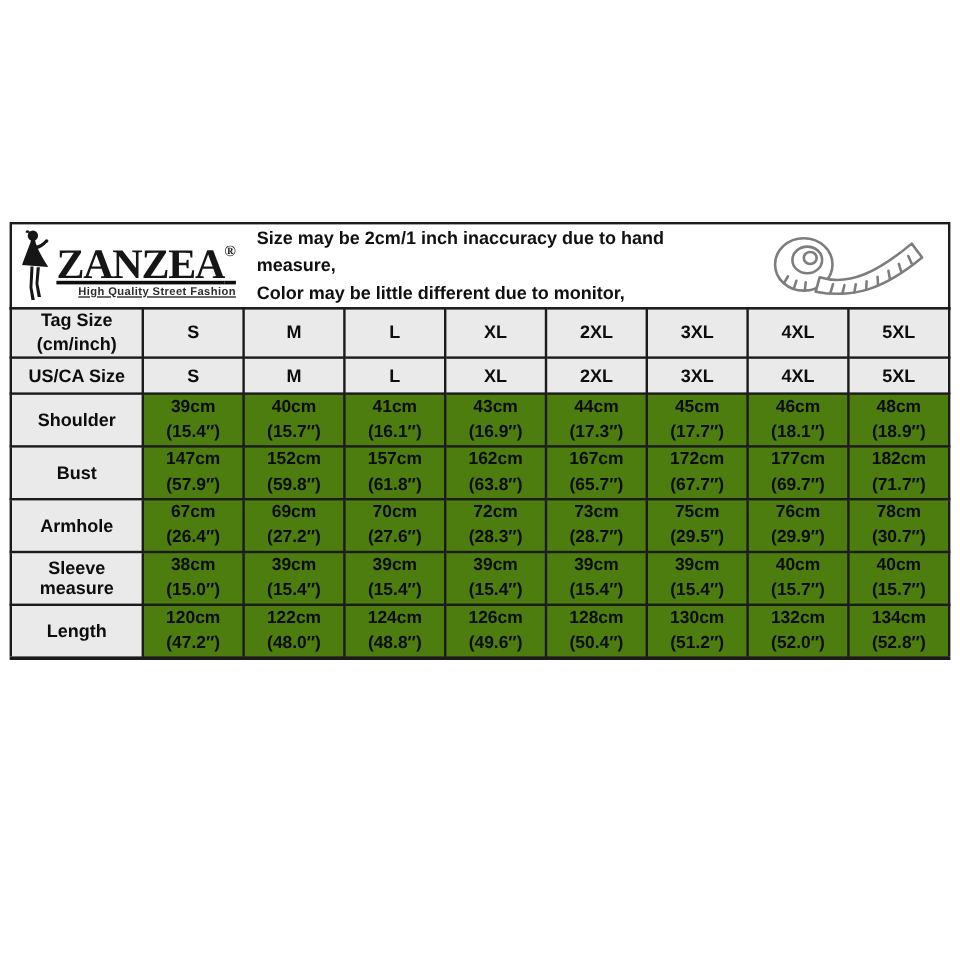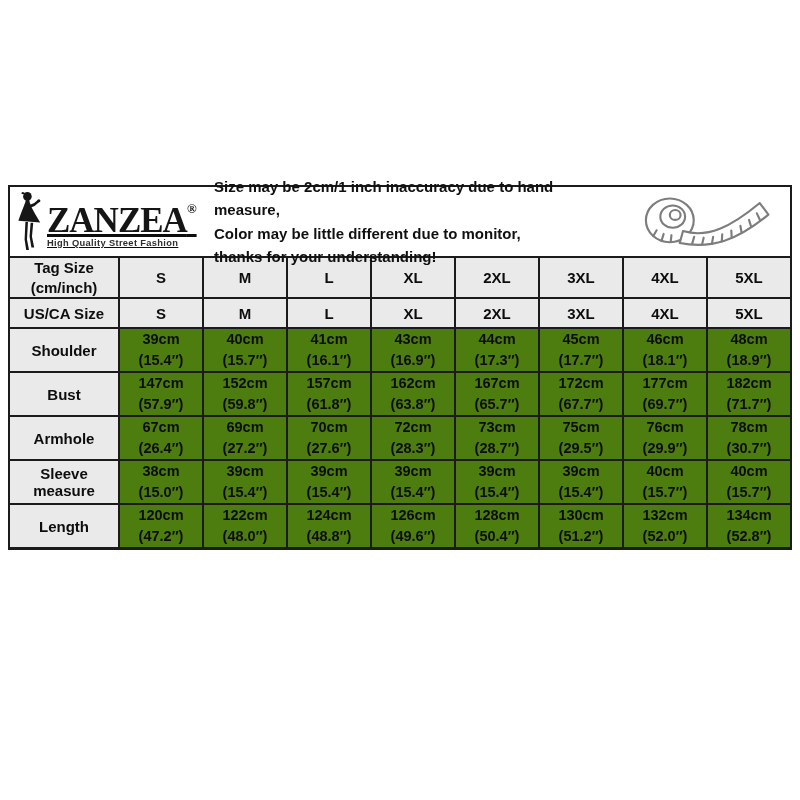--- a/index.html
+++ b/index.html
@@ -17,21 +17,21 @@
   .logo{display:flex;align-items:flex-end;width:198px;flex:0 0 auto;padding-left:2px;text-decoration:underline;}
   .logo-figure{height:64px;width:30px;flex:0 0 auto;}
   .logo-text{margin-left:1px;padding-bottom:6px;}
   .logo-name{
     font-family:"Liberation Serif",serif;font-weight:bold;font-size:35px;
     line-height:.9;color:#151515;letter-spacing:-1px;white-space:nowrap;
   }
   .logo-reg{font-size:13px;vertical-align:top;position:relative;top:-2px;letter-spacing:0;}
   .logo-tagline{
     font-size:9.3px;font-weight:bold;color:#2e2e2e;letter-spacing:.35px;
-    margin-top:1px;white-space:nowrap;
+    margin-top:1px;white-space:nowrap;text-align:right;
   }
   .notice{flex:1;text-align:left;font-weight:bold;font-size:15px;line-height:1.55;color:#101010;}
   .tape{flex:0 0 168px;display:flex;justify-content:center;align-items:center;}
   .tape svg{width:158px;height:66px;}
 
   
   table.size-chart{
     border-collapse:collapse;table-layout:fixed;width:784px;margin-top:-2px;
     border:2px solid #1b1b1b;border-bottom-width:3px;
   }
@@ -69,21 +69,20 @@
       </svg>
       <div class="logo-text">
         <div class="logo-name"><span>ZANZEA</span><span class="logo-reg">®</span></div>
         <div class="logo-tagline">High Quality Street Fashion</div>
       </div>
     </div>
 
     <div class="notice">
       <div>Size may be 2cm/1 inch inaccuracy due to hand measure,</div>
       <div>Color may be little different due to monitor,</div>
-      <div>thanks for your understanding!</div>
     </div>
 
     <div class="tape">
       <svg viewBox="0 0 170 80" fill="none" stroke="#7d7d7d" stroke-width="2.6" stroke-linecap="round" stroke-linejoin="round" xmlns="http://www.w3.org/2000/svg">
         <ellipse cx="46" cy="38" rx="29" ry="26.5" fill="#ffffff"></ellipse>
         <line x1="26" y1="57" x2="30" y2="50"></line>
         <line x1="36" y1="62.5" x2="38.5" y2="54.5"></line>
         <line x1="47" y1="64" x2="48" y2="56"></line>
         <ellipse cx="49.5" cy="33.5" rx="15" ry="13.5" fill="#ffffff"></ellipse>
         <ellipse cx="52.5" cy="31.5" rx="6.5" ry="6" fill="#ffffff"></ellipse>

